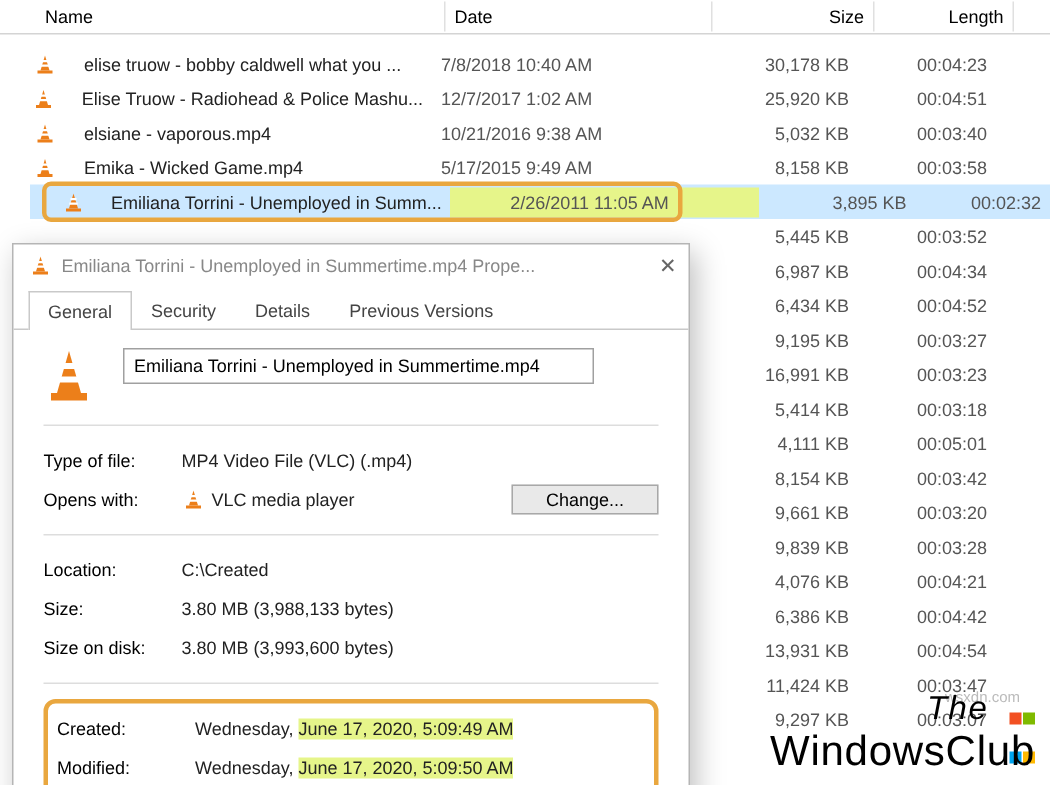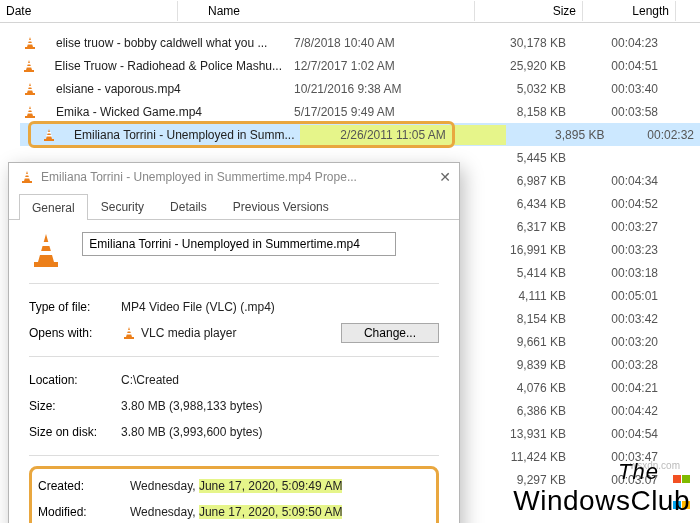--- a/index.html
+++ b/index.html
@@ -43,22 +43,22 @@
 .watermark .line2 { font-size:28px; font-weight:400; letter-spacing:0.5px; }
 .win-sq { display:inline-block; width:20px; height:20px; margin-left:4px; vertical-align:middle; }
 .win-sq span { display:inline-block; width:8px; height:8px; margin:0.5px; }
 .url-wm { position:absolute; right:20px; bottom:52px; font-size:10px; color:#bbb; }
 </style>
 </head>
 <body>
 
 <div class="list">
   <div class="list-header">
+    <div class="col col-name">Name</div>
     <div class="col col-date">Date</div>
-    <div class="col col-name">Name</div>
     <div class="col col-size">Size</div>
     <div class="col col-length">Length</div>
   </div>
 
   <div class="row" style="height:8px; opacity:.25;"></div>
 
   <div class="row">
     <div class="cell name">
         <span class="vlc-icon">
           <svg width="14" height="14" viewBox="0 0 14 14">
@@ -138,37 +138,38 @@
     <div class="cell date">2/26/2011 11:05 AM</div>
     <div class="cell size">3,895 KB</div>
     <div class="cell length">00:02:32</div>
   </div>
 
   <div id="more-rows">
       <div class="row">
         <div class="cell name"></div>
         <div class="cell date"></div>
         <div class="cell size">5,445 KB</div>
+        <div class="cell length">00:03:52</div>
       </div>
       <div class="row">
         <div class="cell name"></div>
         <div class="cell date"></div>
         <div class="cell size">6,987 KB</div>
         <div class="cell length">00:04:34</div>
       </div>
       <div class="row">
         <div class="cell name"></div>
         <div class="cell date"></div>
         <div class="cell size">6,434 KB</div>
         <div class="cell length">00:04:52</div>
       </div>
       <div class="row">
         <div class="cell name"></div>
         <div class="cell date"></div>
-        <div class="cell size">6,317 KB</div>
+        <div class="cell size">9,195 KB</div>
         <div class="cell length">00:03:27</div>
       </div>
       <div class="row">
         <div class="cell name"></div>
         <div class="cell date"></div>
         <div class="cell size">16,991 KB</div>
         <div class="cell length">00:03:23</div>
       </div>
       <div class="row">
         <div class="cell name"></div>

